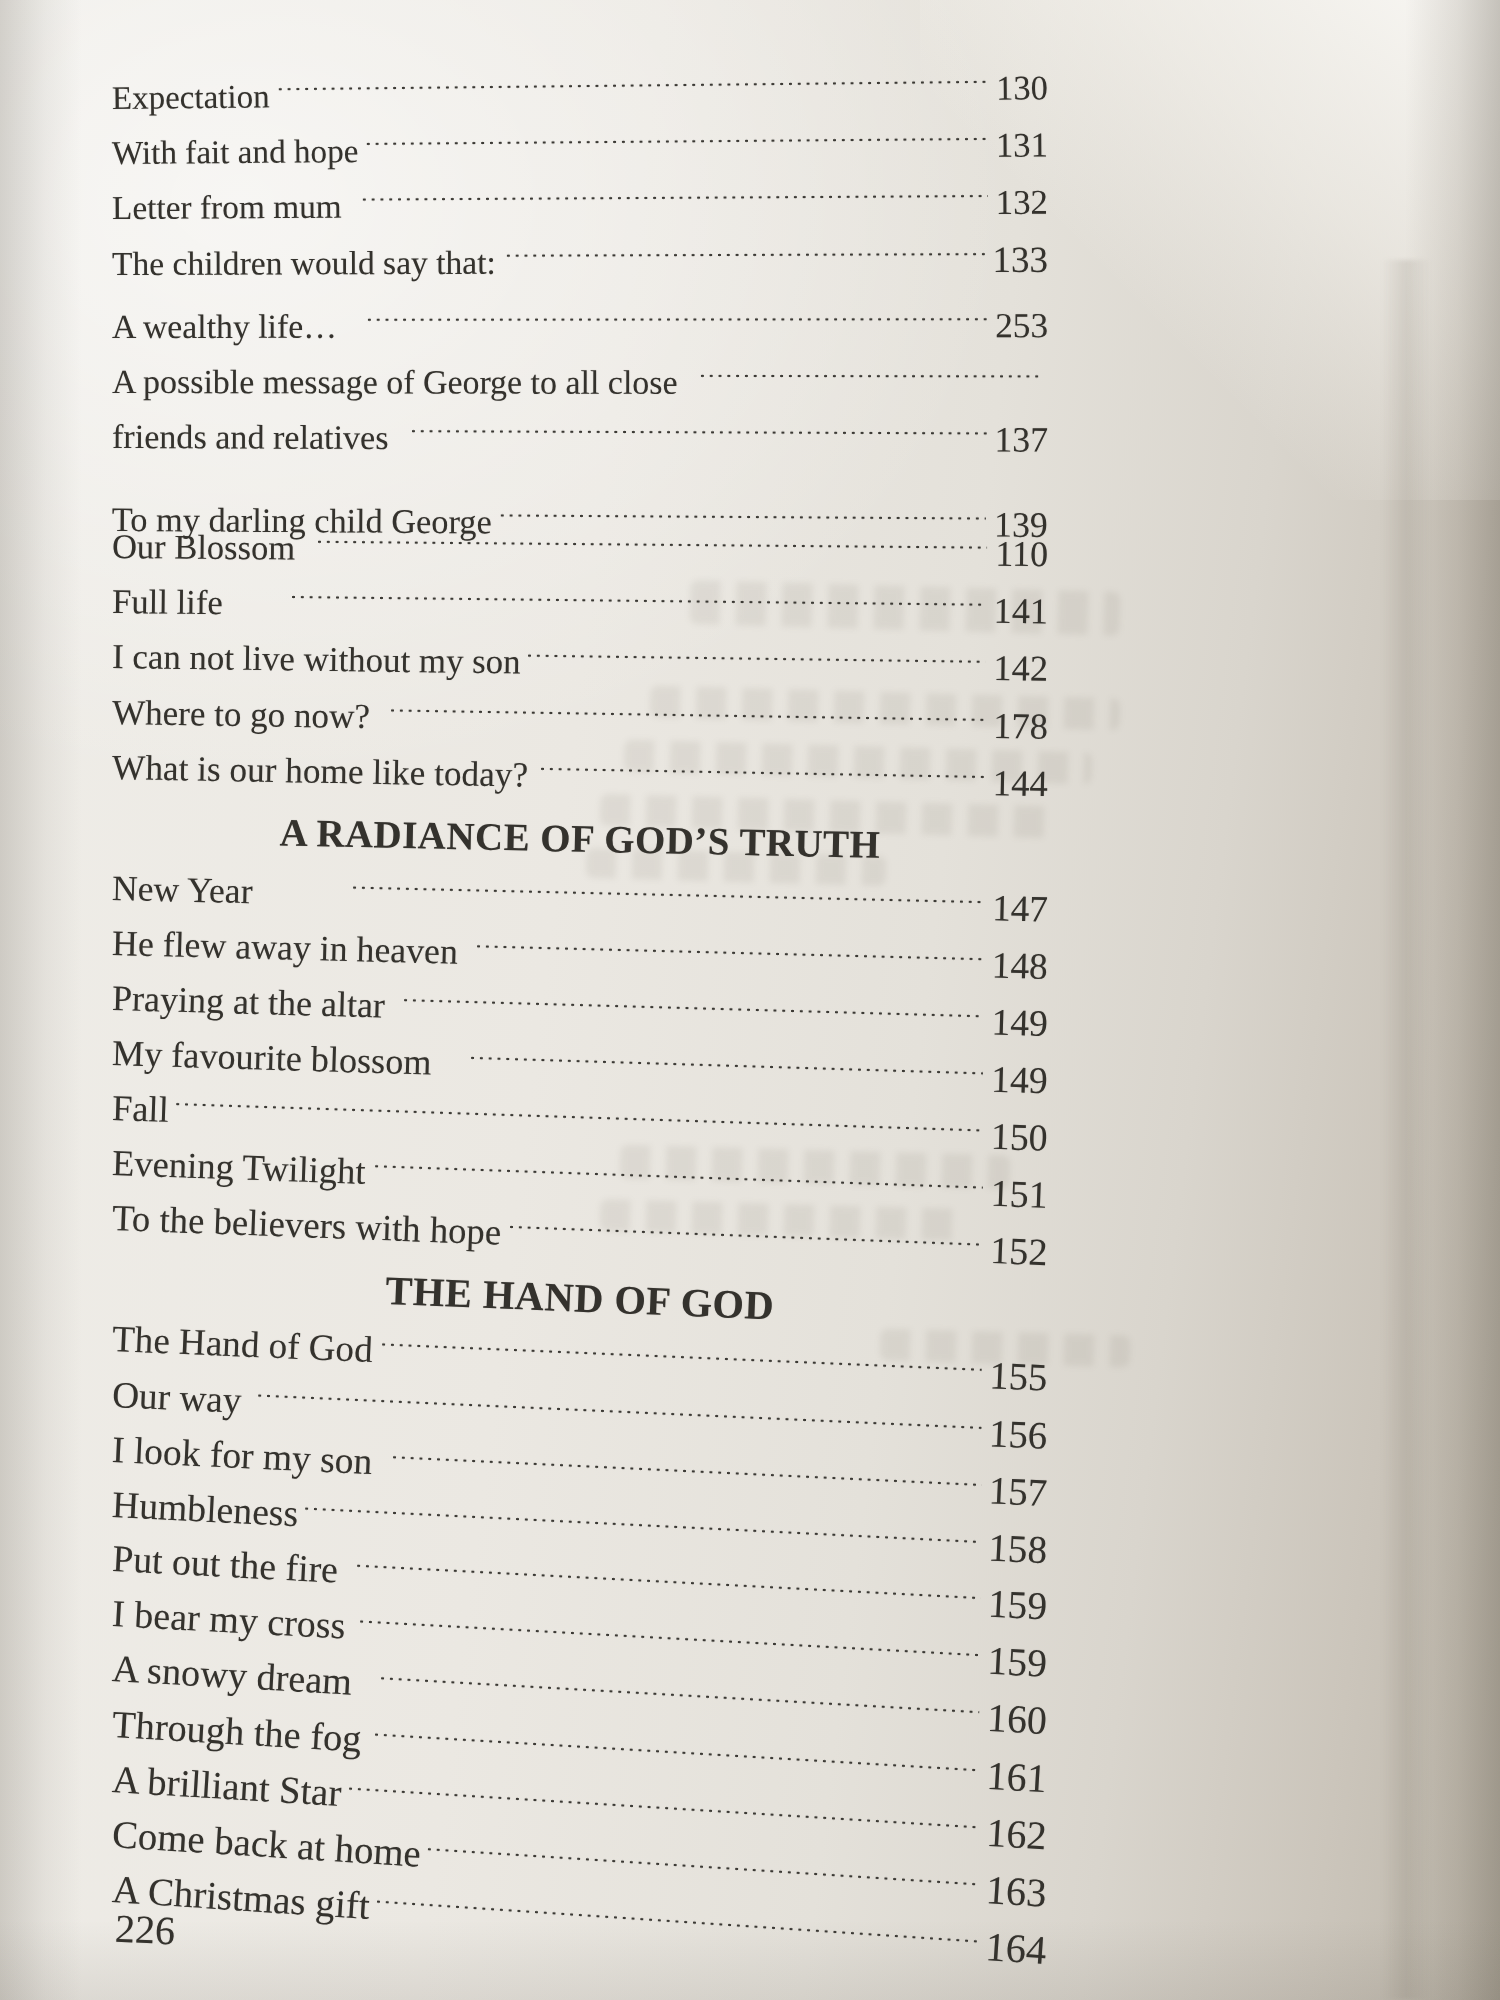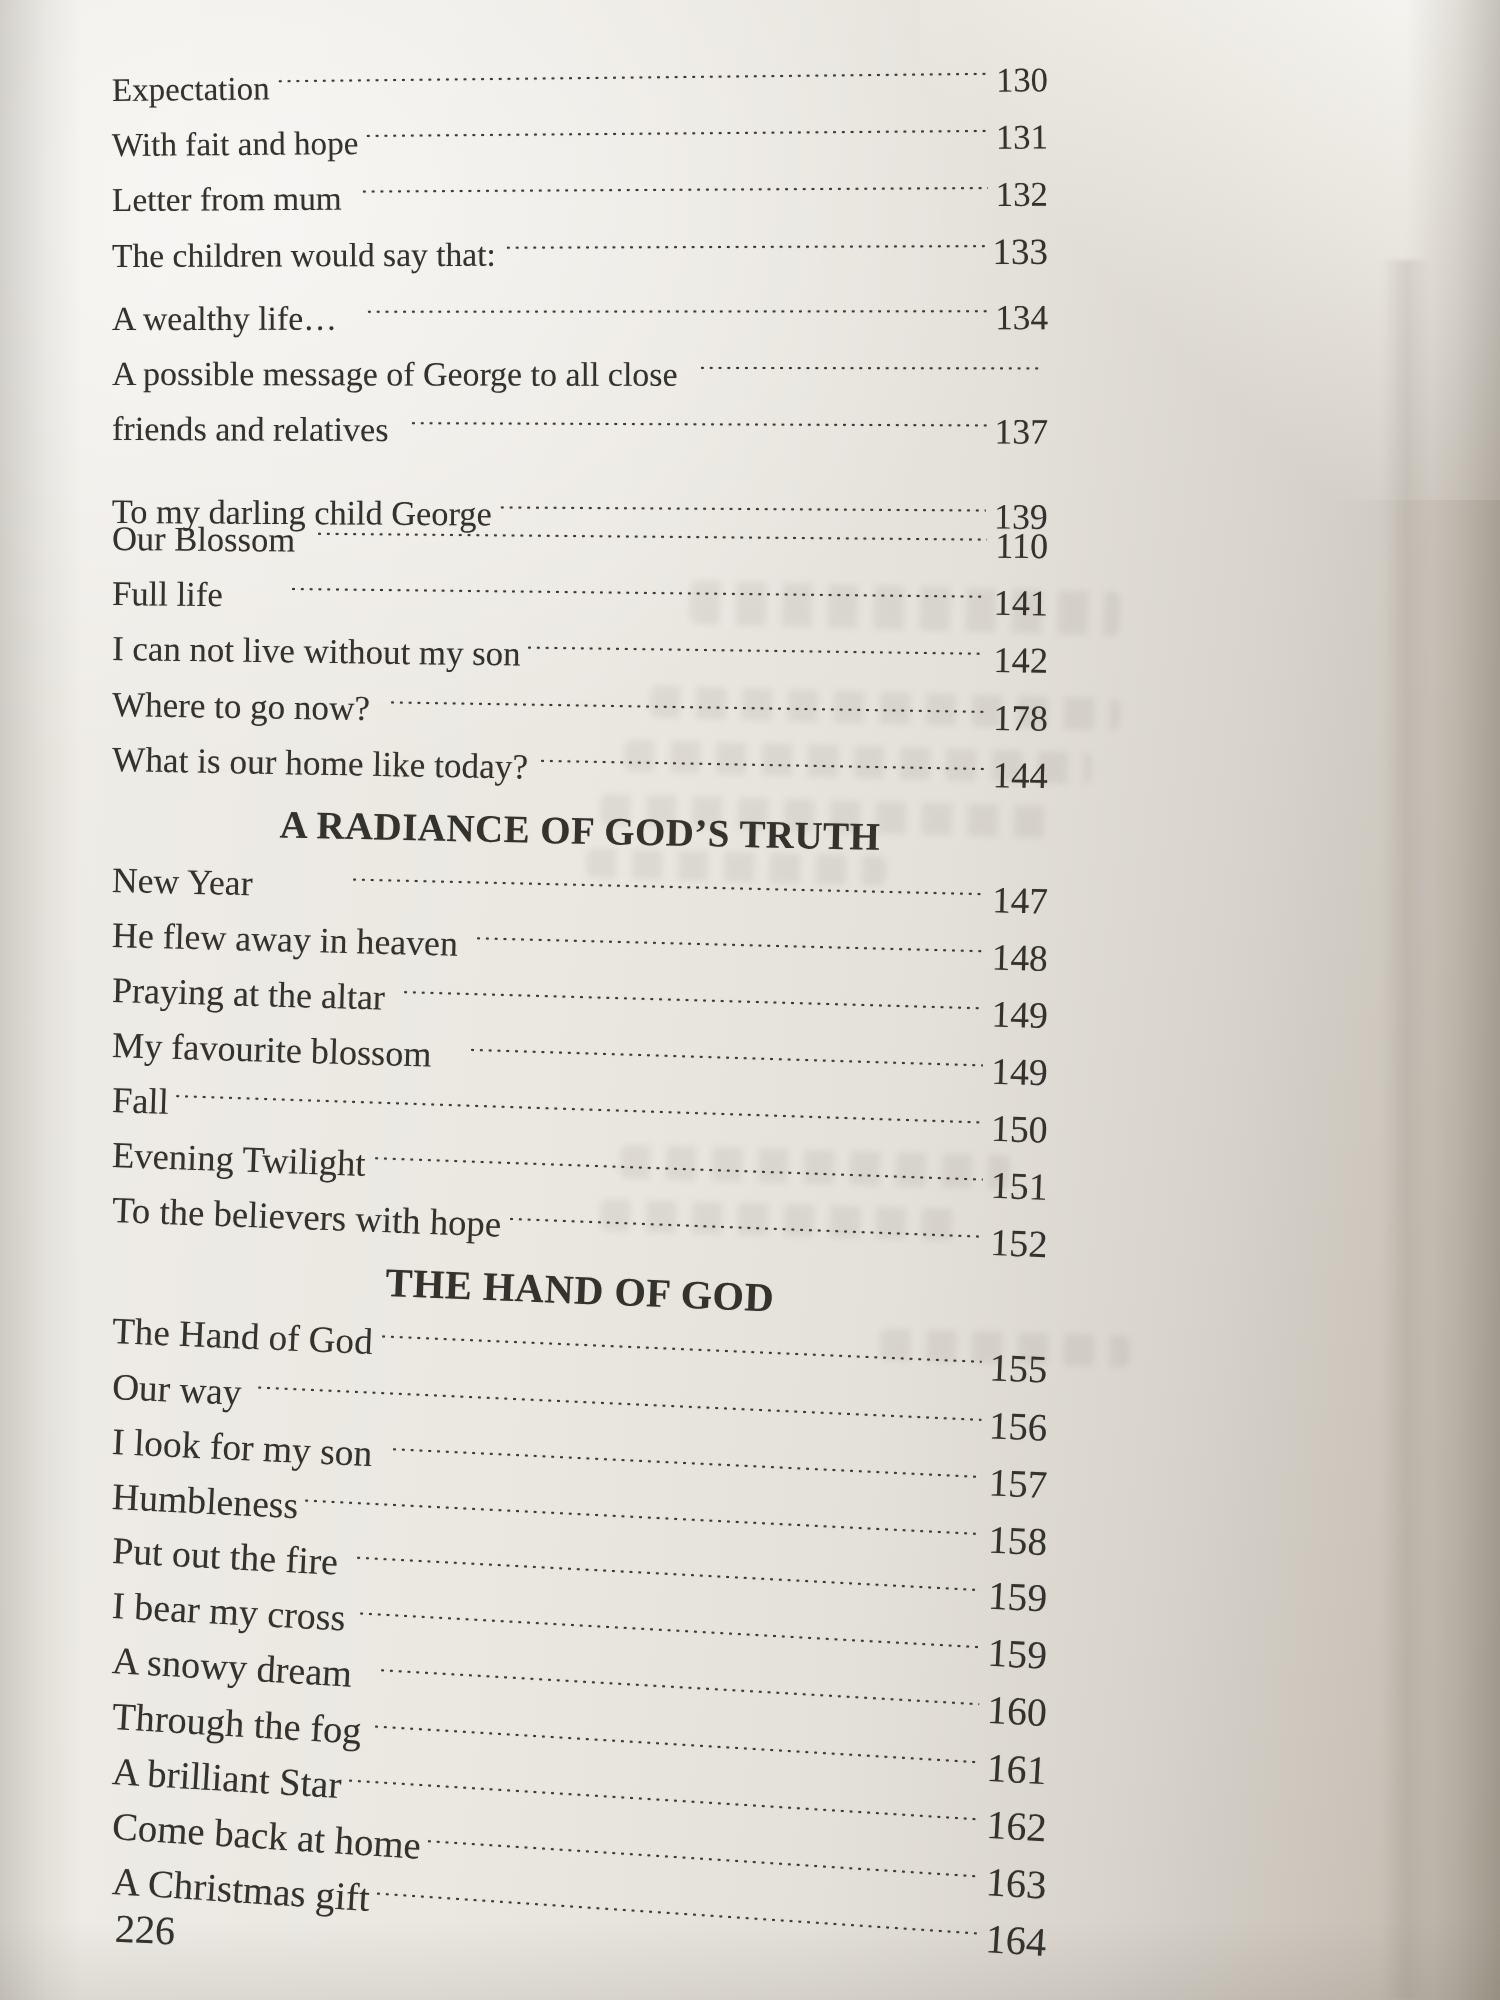--- a/index.html
+++ b/index.html
@@ -18,21 +18,21 @@
   .crease{position:absolute;left:1382px;top:260px;bottom:0;width:48px;filter:blur(2px);pointer-events:none;
     background:linear-gradient(90deg,rgba(110,102,88,0),rgba(110,102,88,.16),rgba(110,102,88,0));}
   .l-edge{position:absolute;left:0;top:0;bottom:0;width:82px;pointer-events:none;
     background:linear-gradient(90deg,rgba(103,96,84,.24),rgba(103,96,84,.08) 55%,rgba(103,96,84,0));}
   .b-edge{position:absolute;left:0;right:0;bottom:0;height:80px;pointer-events:none;
     background:linear-gradient(0deg,rgba(98,90,78,.12),rgba(98,90,78,0));}
   
   .ghost{position:absolute;border-radius:8px;opacity:.11;filter:blur(3px);transform:rotate(1.6deg);pointer-events:none;
     background:repeating-linear-gradient(90deg,rgba(122,115,102,1) 0 30px,rgba(122,115,102,0) 30px 46px);}
   
-  .toc{position:absolute;left:112px;top:62px;width:936px;}
+  .toc{position:absolute;left:112px;top:70px;width:936px;}
   .toc-row{display:flex;align-items:baseline;height:55px;line-height:55px;white-space:nowrap;
     transform-origin:0% 60%;text-shadow:0 0 1px rgba(52,50,45,.30);}
   .toc-title{flex:0 0 auto;}
   .leader{flex:1 1 auto;min-width:0;position:relative;margin-right:5px;}
   .leader::after{content:"";position:absolute;left:2px;right:3px;bottom:15px;height:6px;
     background-image:radial-gradient(circle 2.2px at 4.2px 3px,#3b3934 62%,rgba(59,57,52,0) 70%);
     background-size:8.8px 6px;background-repeat:repeat-x;}
   .toc-num{flex:0 0 auto;text-align:right;}
   .heading-row{height:58px;line-height:58px;text-align:center;font-weight:bold;
     margin:6px 0 2px 0;transform-origin:0% 60%;letter-spacing:.5px;text-shadow:0 0 1px rgba(52,50,45,.30);}
@@ -76,21 +76,21 @@
         <span class="toc-num" style="font-size: 34.875px;">132</span>
       </div>
       <div class="toc-row" style="transform: rotate(-0.1875deg);">
         <span class="toc-title" style="font-size: 33.5625px;">The children would say that:</span>
         <span class="leader" style="margin-left: 6px;"></span>
         <span class="toc-num" style="font-size: 37px;">133</span>
       </div>
       <div class="toc-row" style="transform: rotate(-0.0499999deg); margin-top: 9px;">
         <span class="toc-title" style="font-size: 33.75px;">A wealthy life…</span>
         <span class="leader" style="margin-left: 26px;"></span>
-        <span class="toc-num" style="font-size: 35.25px;">134</span>
+        <span class="toc-num" style="font-size: 35.25px;">253</span>
       </div>
       <div class="toc-row" style="transform: rotate(0.0875deg);">
         <span class="toc-title" style="font-size: 33.9375px;">A possible message of George to all close</span>
         <span class="leader" style="margin-left: 18px;"></span>
         <span class="toc-num" style="font-size: 35.4375px;"></span>
       </div>
       <div class="toc-row" style="transform: rotate(0.225deg);">
         <span class="toc-title" style="font-size: 34.125px;">friends and relatives</span>
         <span class="leader" style="margin-left: 18px;"></span>
         <span class="toc-num" style="font-size: 35.625px;">137</span>

